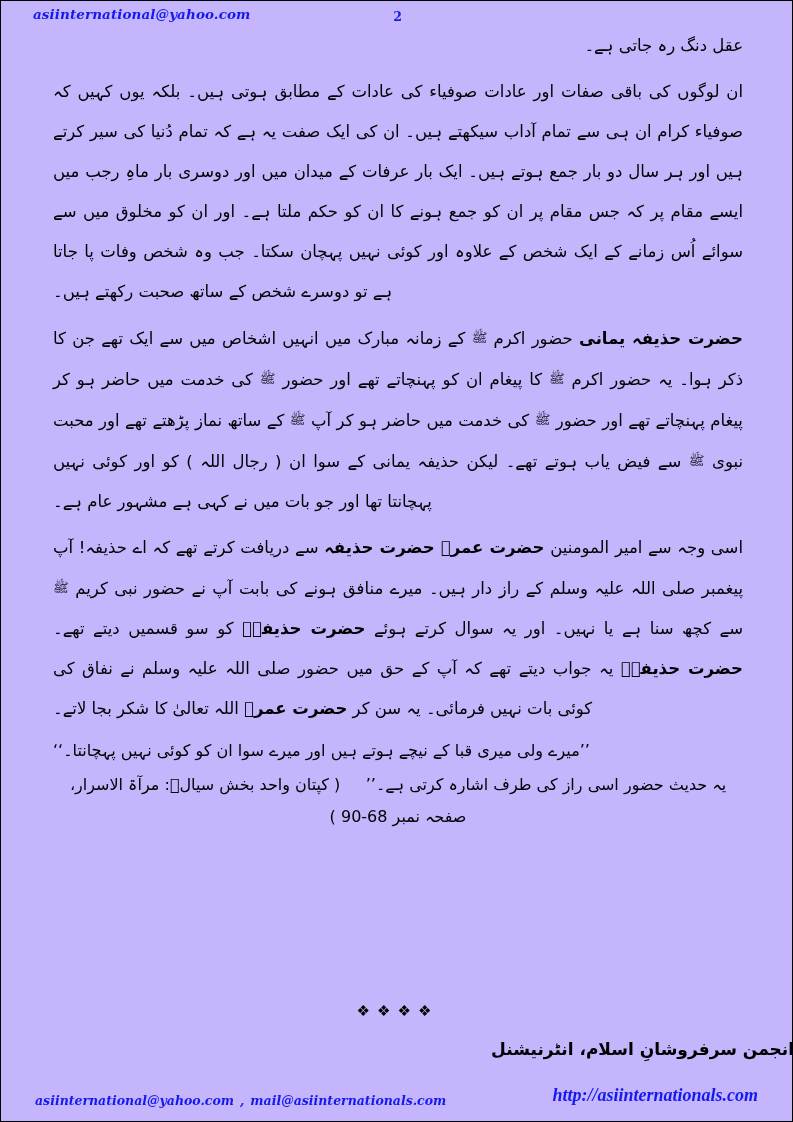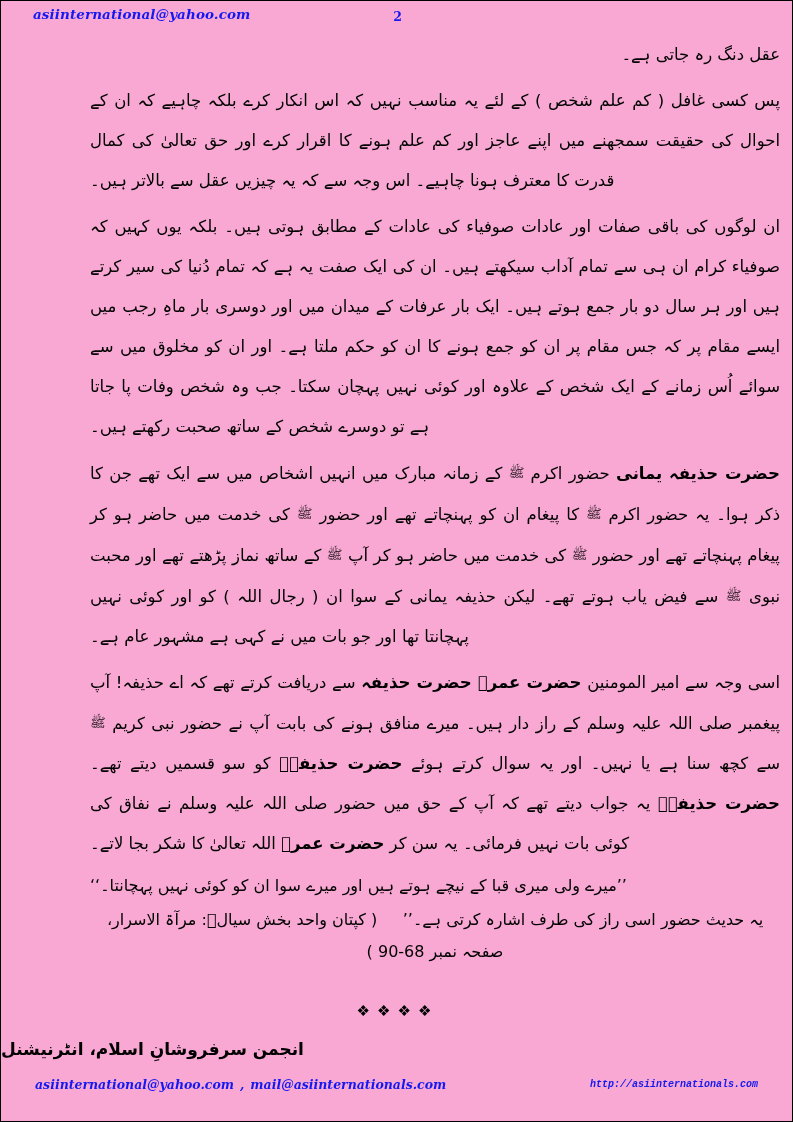--- a/index.html
+++ b/index.html
@@ -13,21 +13,21 @@
     position: relative;
     font-family: "DejaVu Sans", sans-serif;
     overflow: hidden;
   }
 
   .page {
     position: absolute;
     inset: 0;
     width: 793px;
     height: 1122px;
-    background: #f9a8d4;
+    background: #c4b5fd;
     box-sizing: border-box;
     border: 1px solid #000000;
   }
 
   
   .page-header {
     position: absolute;
     top: 4px;
     left: 0;
     width: 793px;
@@ -53,25 +53,24 @@
     text-align: center;
     color: #1419f0;
     font-family: "DejaVu Serif", serif;
     font-weight: bold;
     font-size: 12.5px;
   }
 
   
   .body-area {
     position: absolute;
-    top: 34px;
+    top: 25px;
     left: 52px;
     width: 690px;
     height: 960px;
-    margin-left: 37px;
   }
 
   .urdu {
     direction: rtl;
     unicode-bidi: isolate;
     text-align: justify;
     font-family: "DejaVu Sans", sans-serif;
     color: #000000;
     font-size: 16.5px;
     line-height: 40px;
@@ -155,76 +154,75 @@
     color: #000000;
     line-height: 20px;
   }
 
   
   .footer-org {
     position: absolute;
     left: 0;
     top: 1038px;
     width: 793px;
-    text-align: left;
+    text-align: right;
     direction: rtl;
     font-family: "DejaVu Sans", sans-serif;
     font-weight: bold;
     font-size: 17px;
     color: #000000;
   }
   .footer-links {
     position: absolute;
     left: 0;
     top: 1076px;
     width: 793px;
     height: 26px;
   }
   .footer-emails {
     position: absolute;
     left: 34px;
-    top: 0;
+    top: 16px;
     color: #1419f0;
     font-family: "DejaVu Serif", serif;
     font-style: italic;
     font-weight: bold;
     font-size: 12.5px;
     white-space: nowrap;
   }
   .footer-sep {
     margin: 0 6px;
     color: #1419f0;
   }
   .footer-url {
     position: absolute;
     right: 36px;
-    top: 2px;
-    color: #1419f0;
-    font-family: Liberation Mono, monospace;
+    top: 8px;
+    color: #1419f0;
+    font-family: Liberation Serif, serif;
     font-style: italic;
     font-weight: bold;
-    font-size: 10px;
+    font-size: 18px;
     white-space: nowrap;
   }
 </style>
 </head>
 <body>
 
 <div class="page">
 
   <div class="page-header">
     <div class="header-email">asiinternational@yahoo.com</div>
     <div class="header-pageno">2</div>
   </div>
 
   <div class="body-area">
 
     <p class="para urdu first-line-only">عقل دنگ رہ جاتی ہے۔</p>
 
-    <p class="para urdu">پس کسی غافل ( کم علم شخص ) کے لئے یہ مناسب نہیں کہ اس انکار کرے بلکہ چاہیے کہ ان کے احوال کی حقیقت سمجھنے میں اپنے عاجز اور کم علم ہونے کا اقرار کرے اور حق تعالیٰ کی کمال قدرت کا معترف ہونا چاہیے۔ اس وجہ سے کہ یہ چیزیں عقل سے بالاتر ہیں۔</p>
 
     <p class="para urdu">ان لوگوں کی باقی صفات اور عادات صوفیاء کی عادات کے مطابق ہوتی ہیں۔ بلکہ یوں کہیں کہ صوفیاء کرام ان ہی سے تمام آداب سیکھتے ہیں۔ ان کی ایک صفت یہ ہے کہ تمام دُنیا کی سیر کرتے ہیں اور ہر سال دو بار جمع ہوتے ہیں۔ ایک بار عرفات کے میدان میں اور دوسری بار ماہِ رجب میں ایسے مقام پر کہ جس مقام پر ان کو جمع ہونے کا ان کو حکم ملتا ہے۔ اور ان کو مخلوق میں سے سوائے اُس زمانے کے ایک شخص کے علاوہ اور کوئی نہیں پہچان سکتا۔ جب وہ شخص وفات پا جاتا ہے تو دوسرے شخص کے ساتھ صحبت رکھتے ہیں۔</p>
 
     <p class="para urdu"><span class="bold-name">حضرت حذیفہ یمانی</span><span> حضور اکرم </span><span class="honorific">ﷺ</span><span> کے زمانہ مبارک میں انہیں اشخاص میں سے ایک تھے جن کا ذکر ہوا۔ یہ حضور اکرم </span><span class="honorific">ﷺ</span><span> کا پیغام ان کو پہنچاتے تھے اور حضور </span><span class="honorific">ﷺ</span><span> کی خدمت میں حاضر ہو کر پیغام پہنچاتے تھے اور حضور </span><span class="honorific">ﷺ</span><span> کی خدمت میں حاضر ہو کر آپ </span><span class="honorific">ﷺ</span><span> کے ساتھ نماز پڑھتے تھے اور محبت نبوی </span><span class="honorific">ﷺ</span><span> سے فیض یاب ہوتے تھے۔ لیکن حذیفہ یمانی کے سوا ان ( رجال اللہ ) کو اور کوئی نہیں پہچانتا تھا اور جو بات میں نے کہی ہے مشہور عام ہے۔</span></p>
 
     <p class="para urdu"><span>اسی وجہ سے امیر المومنین </span><span class="bold-name">حضرت عمرؓ</span><span class="bold-name"> حضرت حذیفہ</span><span> سے دریافت کرتے تھے کہ اے حذیفہ! آپ پیغمبر صلی اللہ علیہ وسلم کے راز دار ہیں۔ میرے منافق ہونے کی بابت آپ نے حضور نبی کریم </span><span class="honorific">ﷺ</span><span> سے کچھ سنا ہے یا نہیں۔ اور یہ سوال کرتے ہوئے </span><span class="bold-name">حضرت حذیفہؓ</span><span> کو سو قسمیں دیتے تھے۔ </span><span class="bold-name">حضرت حذیفہؓ</span><span> یہ جواب دیتے تھے کہ آپ کے حق میں حضور صلی اللہ علیہ وسلم نے نفاق کی کوئی بات نہیں فرمائی۔ یہ سن کر </span><span class="bold-name">حضرت عمرؓ</span><span> اللہ تعالیٰ کا شکر بجا لاتے۔</span></p>
 
 
 
     <div class="hadith-translation urdu">’’میرے ولی میری قبا کے نیچے ہوتے ہیں اور میرے سوا ان کو کوئی نہیں پہچانتا۔‘‘</div>

